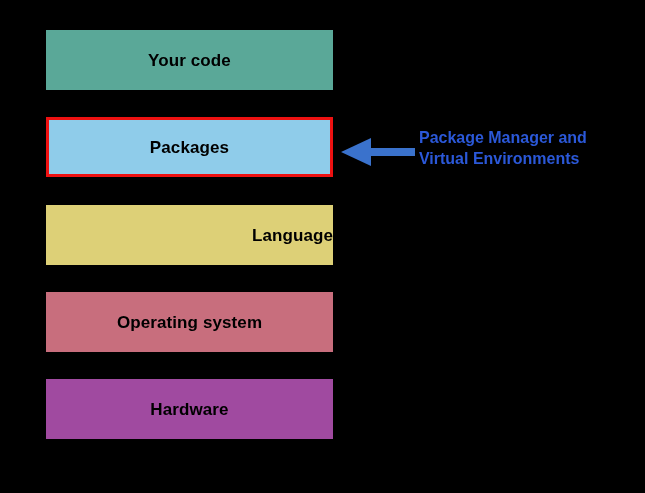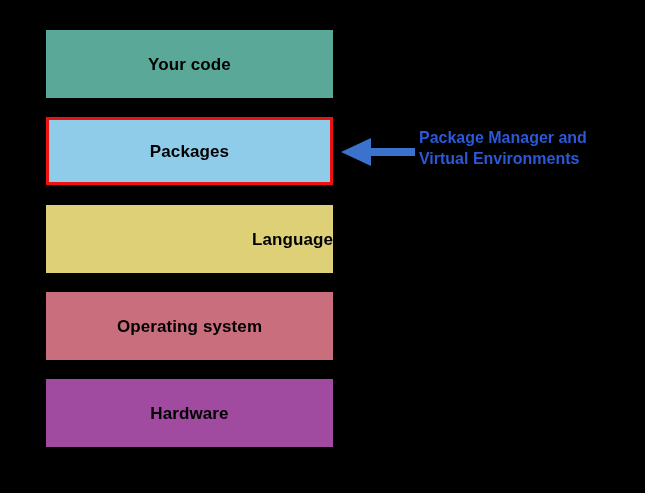--- a/index.html
+++ b/index.html
@@ -13,21 +13,21 @@
     width: 645px;
     height: 493px;
     background: #000000;
     overflow: hidden;
     font-family: "Liberation Sans", sans-serif;
   }
   .layer-box {
     position: absolute;
     left: 46px;
     width: 287px;
-    height: 68px;
+    height: 60px;
     box-sizing: border-box;
     display: flex;
     align-items: center;
     justify-content: center;
   }
   .layer-label {
     font-family: "Liberation Sans", sans-serif;
     font-weight: bold;
     font-size: 17px;
     color: #000000;

